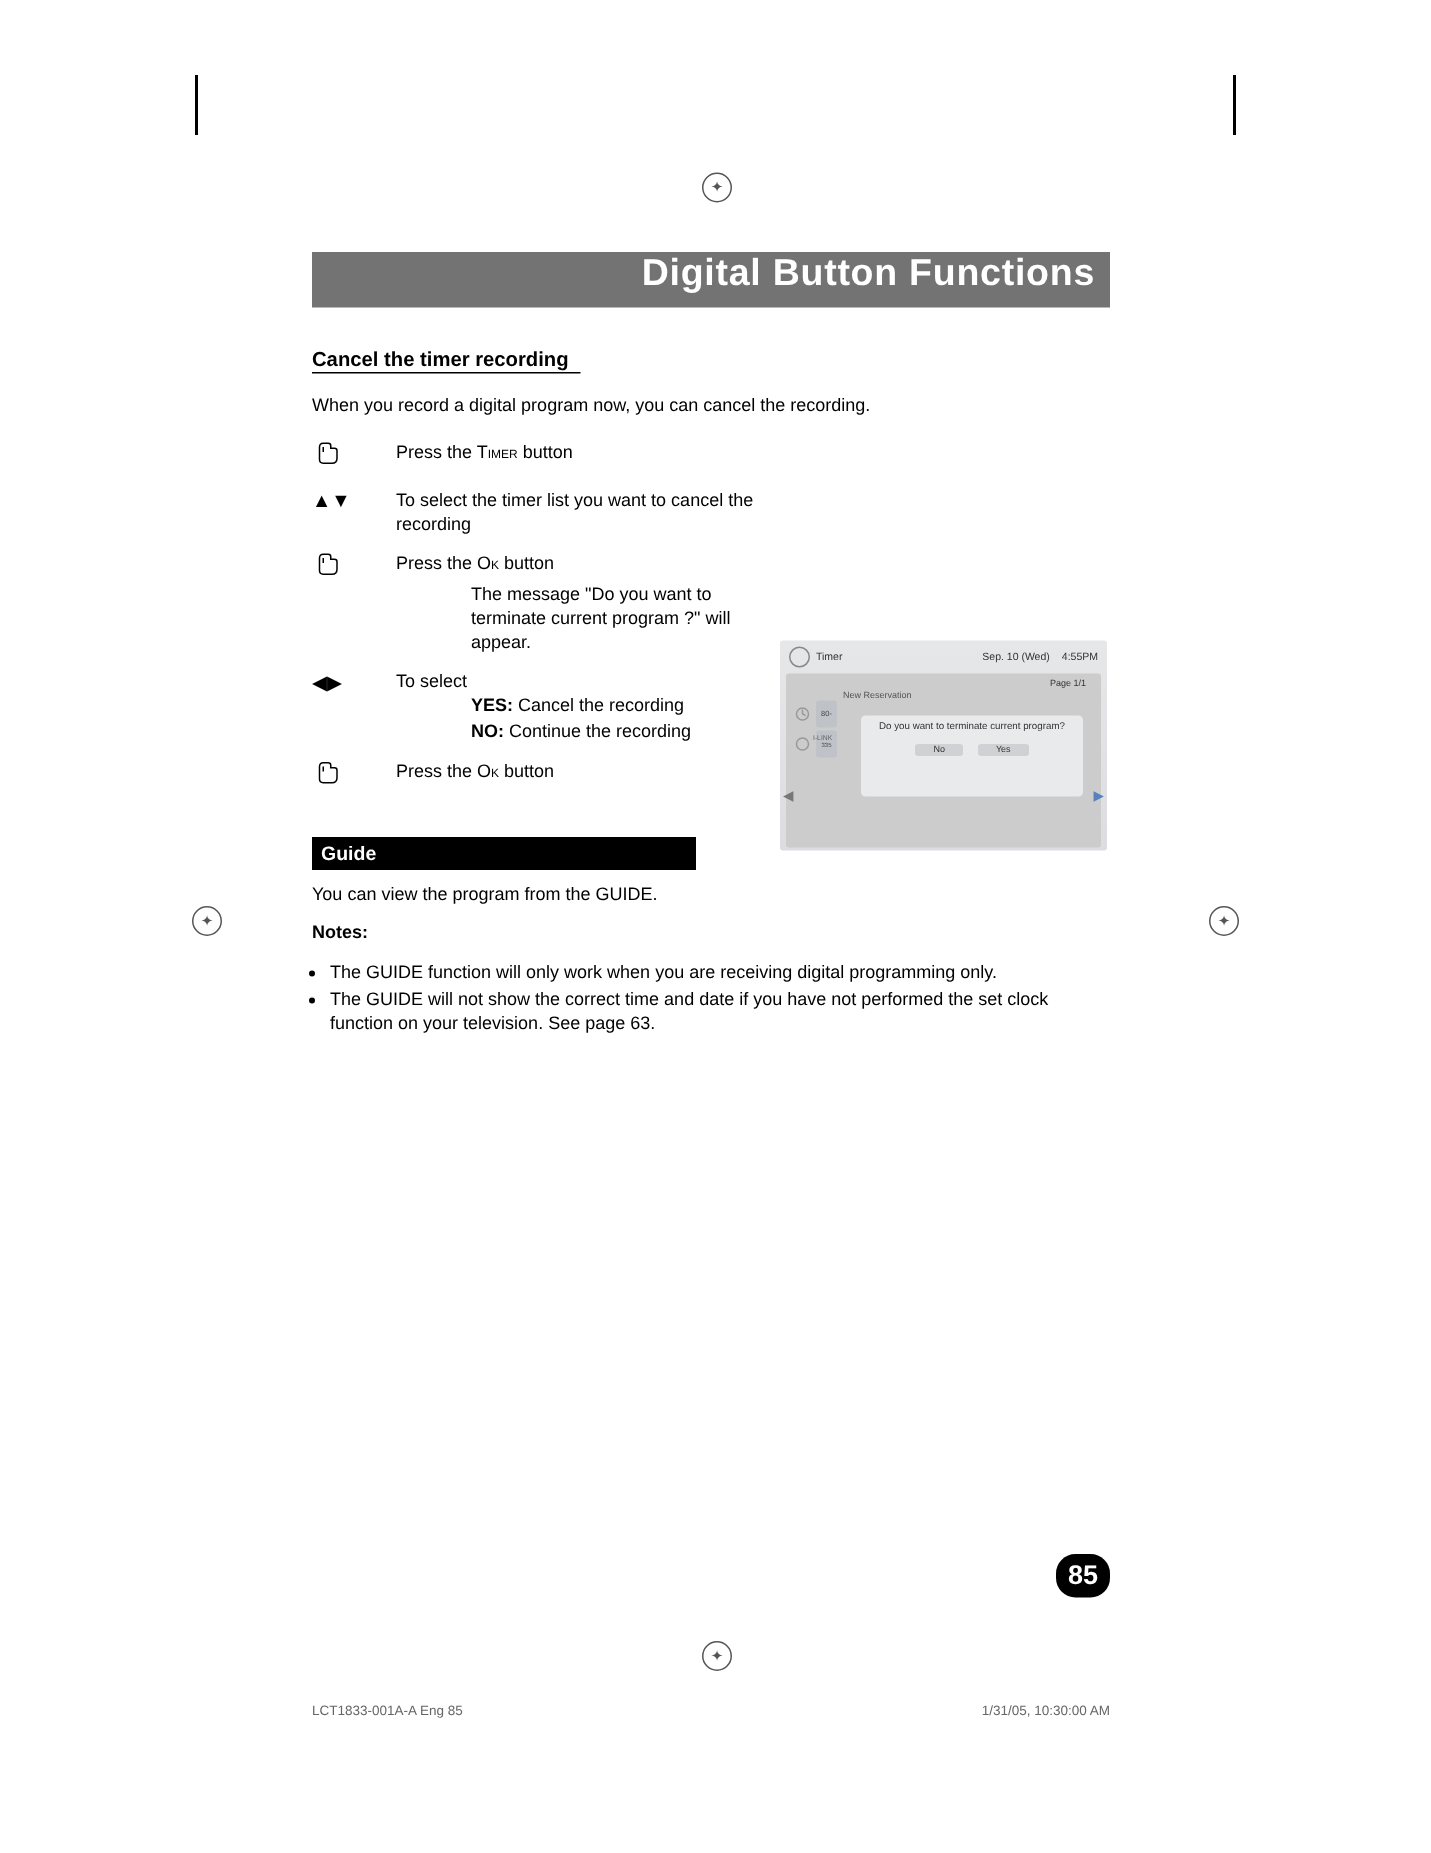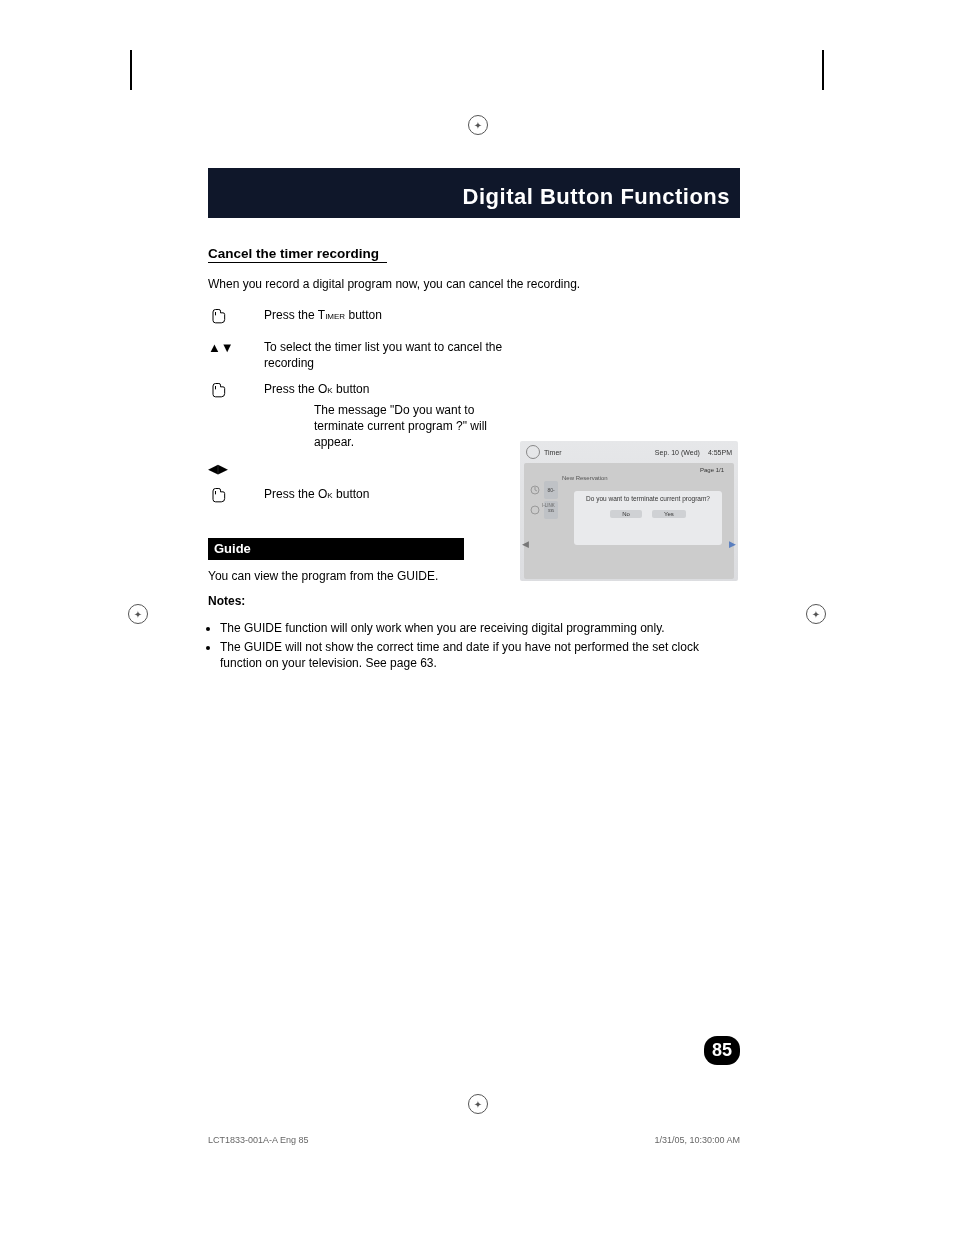--- a/index.html
+++ b/index.html
@@ -34,26 +34,26 @@
   .reg-left { top: 604px; left: 128px; }
   .reg-right { top: 604px; right: 128px; }
   .reg-bottom { bottom: 121px; left: 468px; }
   .page {
     position: absolute;
     top: 168px;
     left: 208px;
     width: 532px;
   }
   .title-bar {
-    background: #0f172a;
+    background: #737373;
     color: #fff;
-    font-size: 22px;
+    font-size: 25px;
     font-weight: bold;
     text-align: right;
-    padding: 16px 10px 8px 10px;
+    padding: 0 10px 8px 10px;
     margin-bottom: 26px;
     letter-spacing: 0.5px;
     font-family: Arial, Helvetica, sans-serif;
   }
   .section-heading {
     font-weight: bold;
     font-size: 13.5px;
     border-bottom: 1px solid #000;
     display: inline-block;
     padding-bottom: 1px;
@@ -260,20 +260,27 @@
           </svg>
       </div>
       <div class="text-col">
         <span>Press the O</span><span class="smallcaps">k</span><span> button</span>
         <div class="sub">The message "Do you want to terminate current program ?" will appear.</div>
       </div>
     </div>
 
     <div class="step-row" style="margin-top:6px;">
       <div class="icon-col">◀▶</div>
+      <div class="text-col">
+        <span>To select</span>
+        <div class="sub-yesno">
+          <b>YES:</b><span>  Cancel the recording</span><br>
+          <b>NO:</b><span>  Continue the recording</span>
+        </div>
+      </div>
     </div>
 
     <div class="step-row">
       <div class="icon-col hand-icon">
         <svg viewBox="0 0 24 20">
             <path d="M6 4 Q6 1 9 1 L13 1 Q15 1 15 3 L15 5 L18 5 Q20 5 20 7 L20 13 Q20 17 16 17 L9 17 Q6 17 6 14 Z M9 4 L9 8" fill="none" stroke="#000" stroke-width="1.2"></path>
           </svg>
       </div>
       <div class="text-col">
         <span>Press the O</span><span class="smallcaps">k</span><span> button</span>

